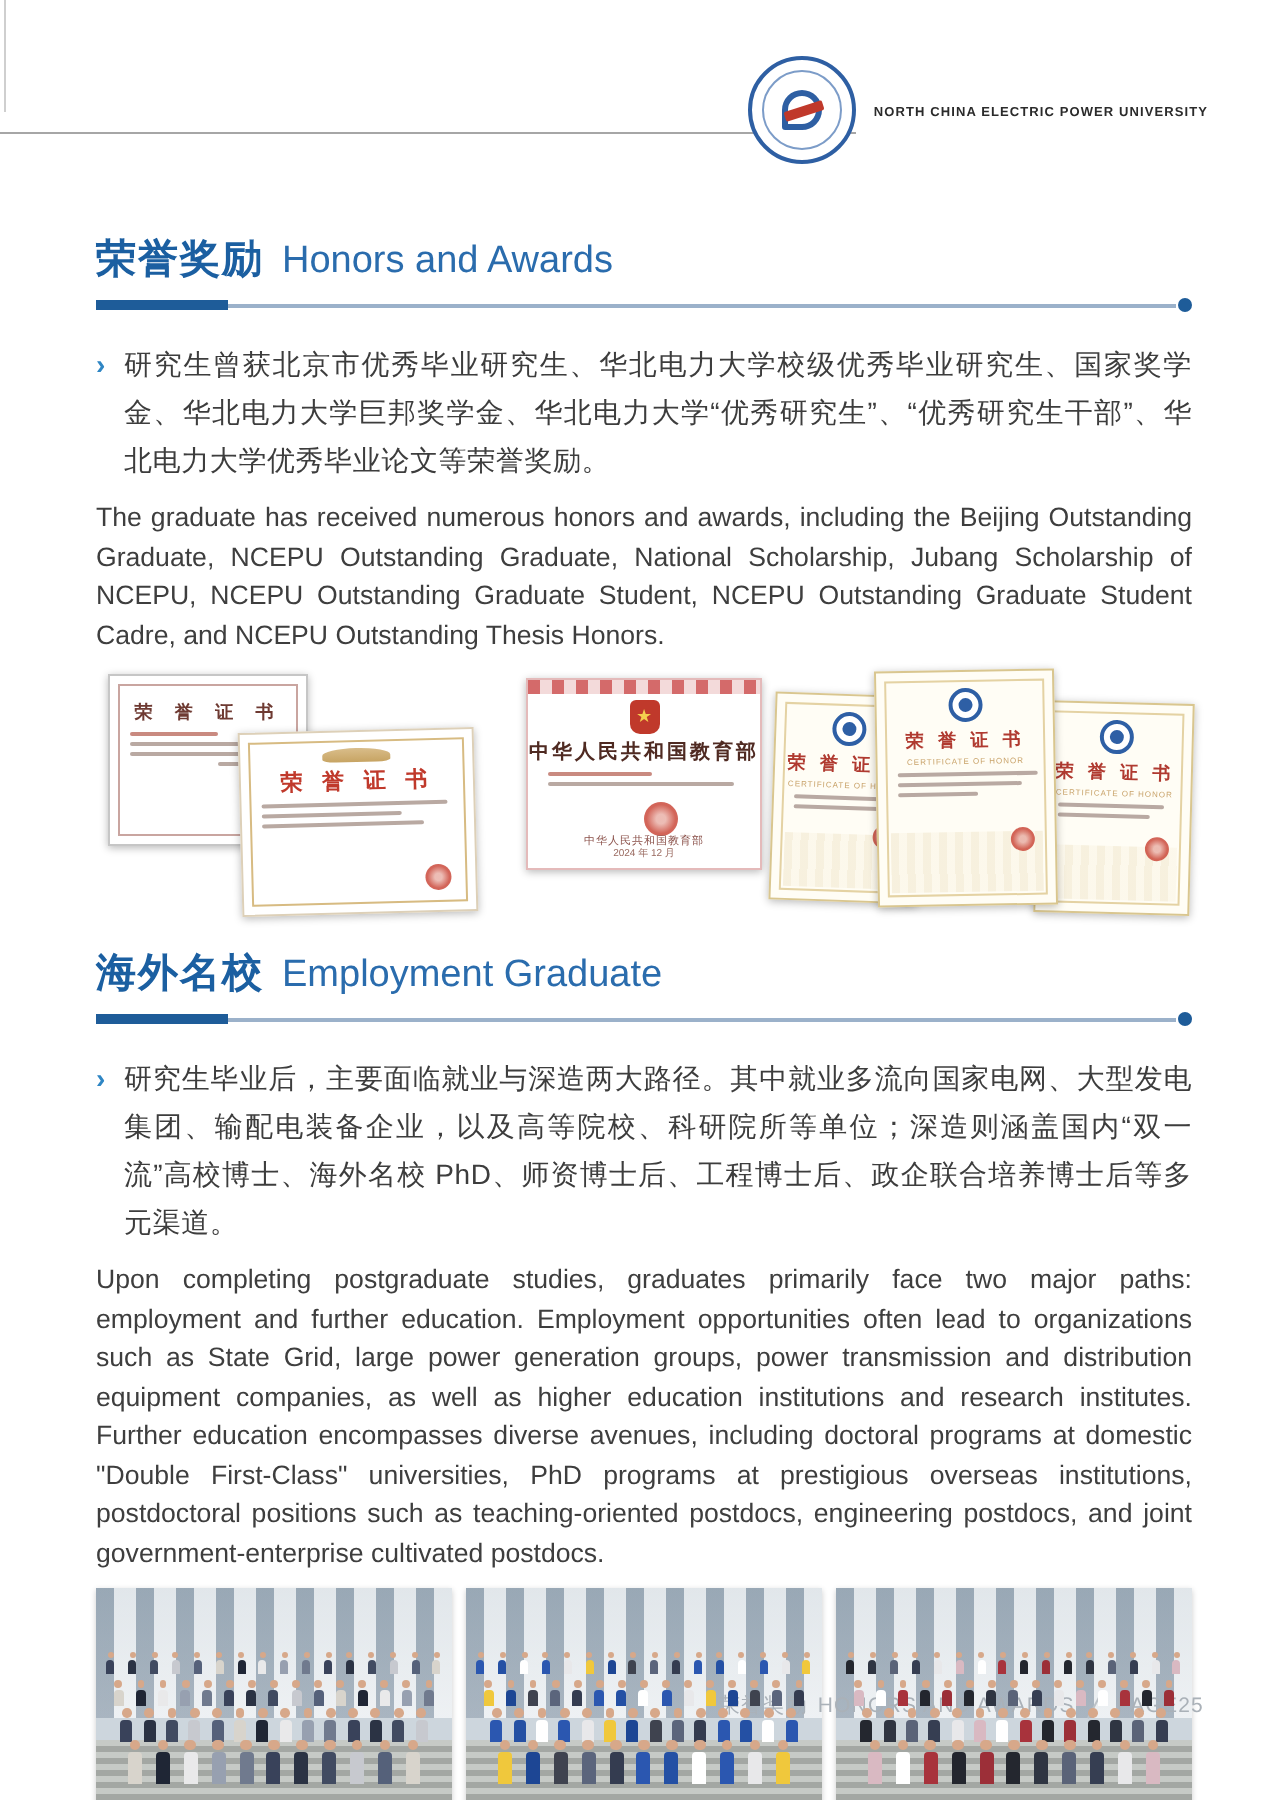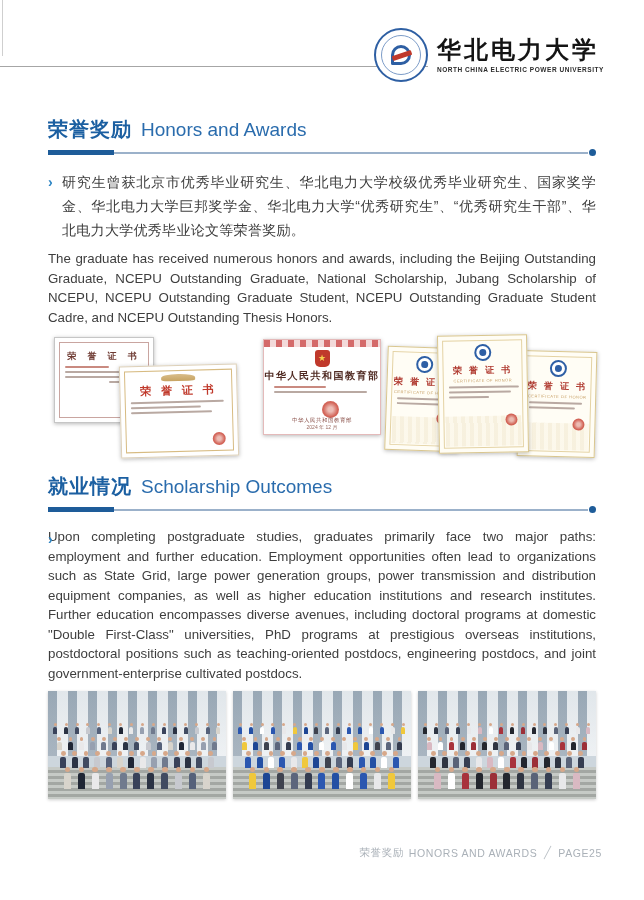--- a/index.html
+++ b/index.html
@@ -98,21 +98,20 @@
   <div class="hdr">
     <div class="edge-v"></div>
     <div class="hdr-rule"></div>
     <div class="logo-row">
       <div class="emblem">
         <div class="ring"></div>
         <div class="core"></div>
         <div class="spark"></div>
       </div>
       <div class="uni-names">
-        <span class="uni-cn">华北电力大学</span>
         <span class="uni-en">NORTH CHINA ELECTRIC POWER UNIVERSITY</span>
       </div>
     </div>
   </div>
 
   <div class="col">
 
     <div class="sec-h">
       <span class="cn">荣誉奖励</span>
       <span class="en">Honors and Awards</span>
@@ -189,30 +188,30 @@
         <span class="t-serif">荣 誉 证 书</span>
         <span class="sub">CERTIFICATE OF HONOR</span>
         <div class="ln w70"></div>
         <div class="ln w60"></div>
         <div class="wm"></div>
         <span class="seal"></span>
       </div>
     </div>
 
     <div class="sec-h">
-      <span class="cn">就业情况</span>
-      <span class="en">Scholarship Outcomes</span>
+      <span class="cn">海外名校</span>
+      <span class="en">Employment Graduate</span>
     </div>
     <div class="sec-rule">
       <span class="bar"></span>
       <span class="line"></span>
       <span class="dot"></span>
     </div>
     <p class="cn-para">
-      <span class="mark">›</span>
+      <span class="mark">›</span><span>研究生毕业后，主要面临就业与深造两大路径。其中就业多流向国家电网、大型发电集团、输配电装备企业，以及高等院校、科研院所等单位；深造则涵盖国内“双一流”高校博士、海外名校 PhD、师资博士后、工程博士后、政企联合培养博士后等多元渠道。</span>
     </p>
     <p class="en-para">Upon completing postgraduate studies, graduates primarily face two major paths: employment and further education. Employment opportunities often lead to organizations such as State Grid, large power generation groups, power transmission and distribution equipment companies, as well as higher education institutions and research institutes. Further education encompasses diverse avenues, including doctoral programs at domestic "Double First-Class" universities, PhD programs at prestigious overseas institutions, postdoctoral positions such as teaching-oriented postdocs, engineering postdocs, and joint government-enterprise cultivated postdocs.</p>
 
     <div class="photos">
       <figure class="ph-fig" style="margin:0">
         <div class="photo">
           <div class="bld"></div>
           <div class="steps"></div>
         <div class="crowd-row" style="top: 30%; height: 11px; left: 3%; right: 3%;">
               <span class="person" style="width: 4px;">

